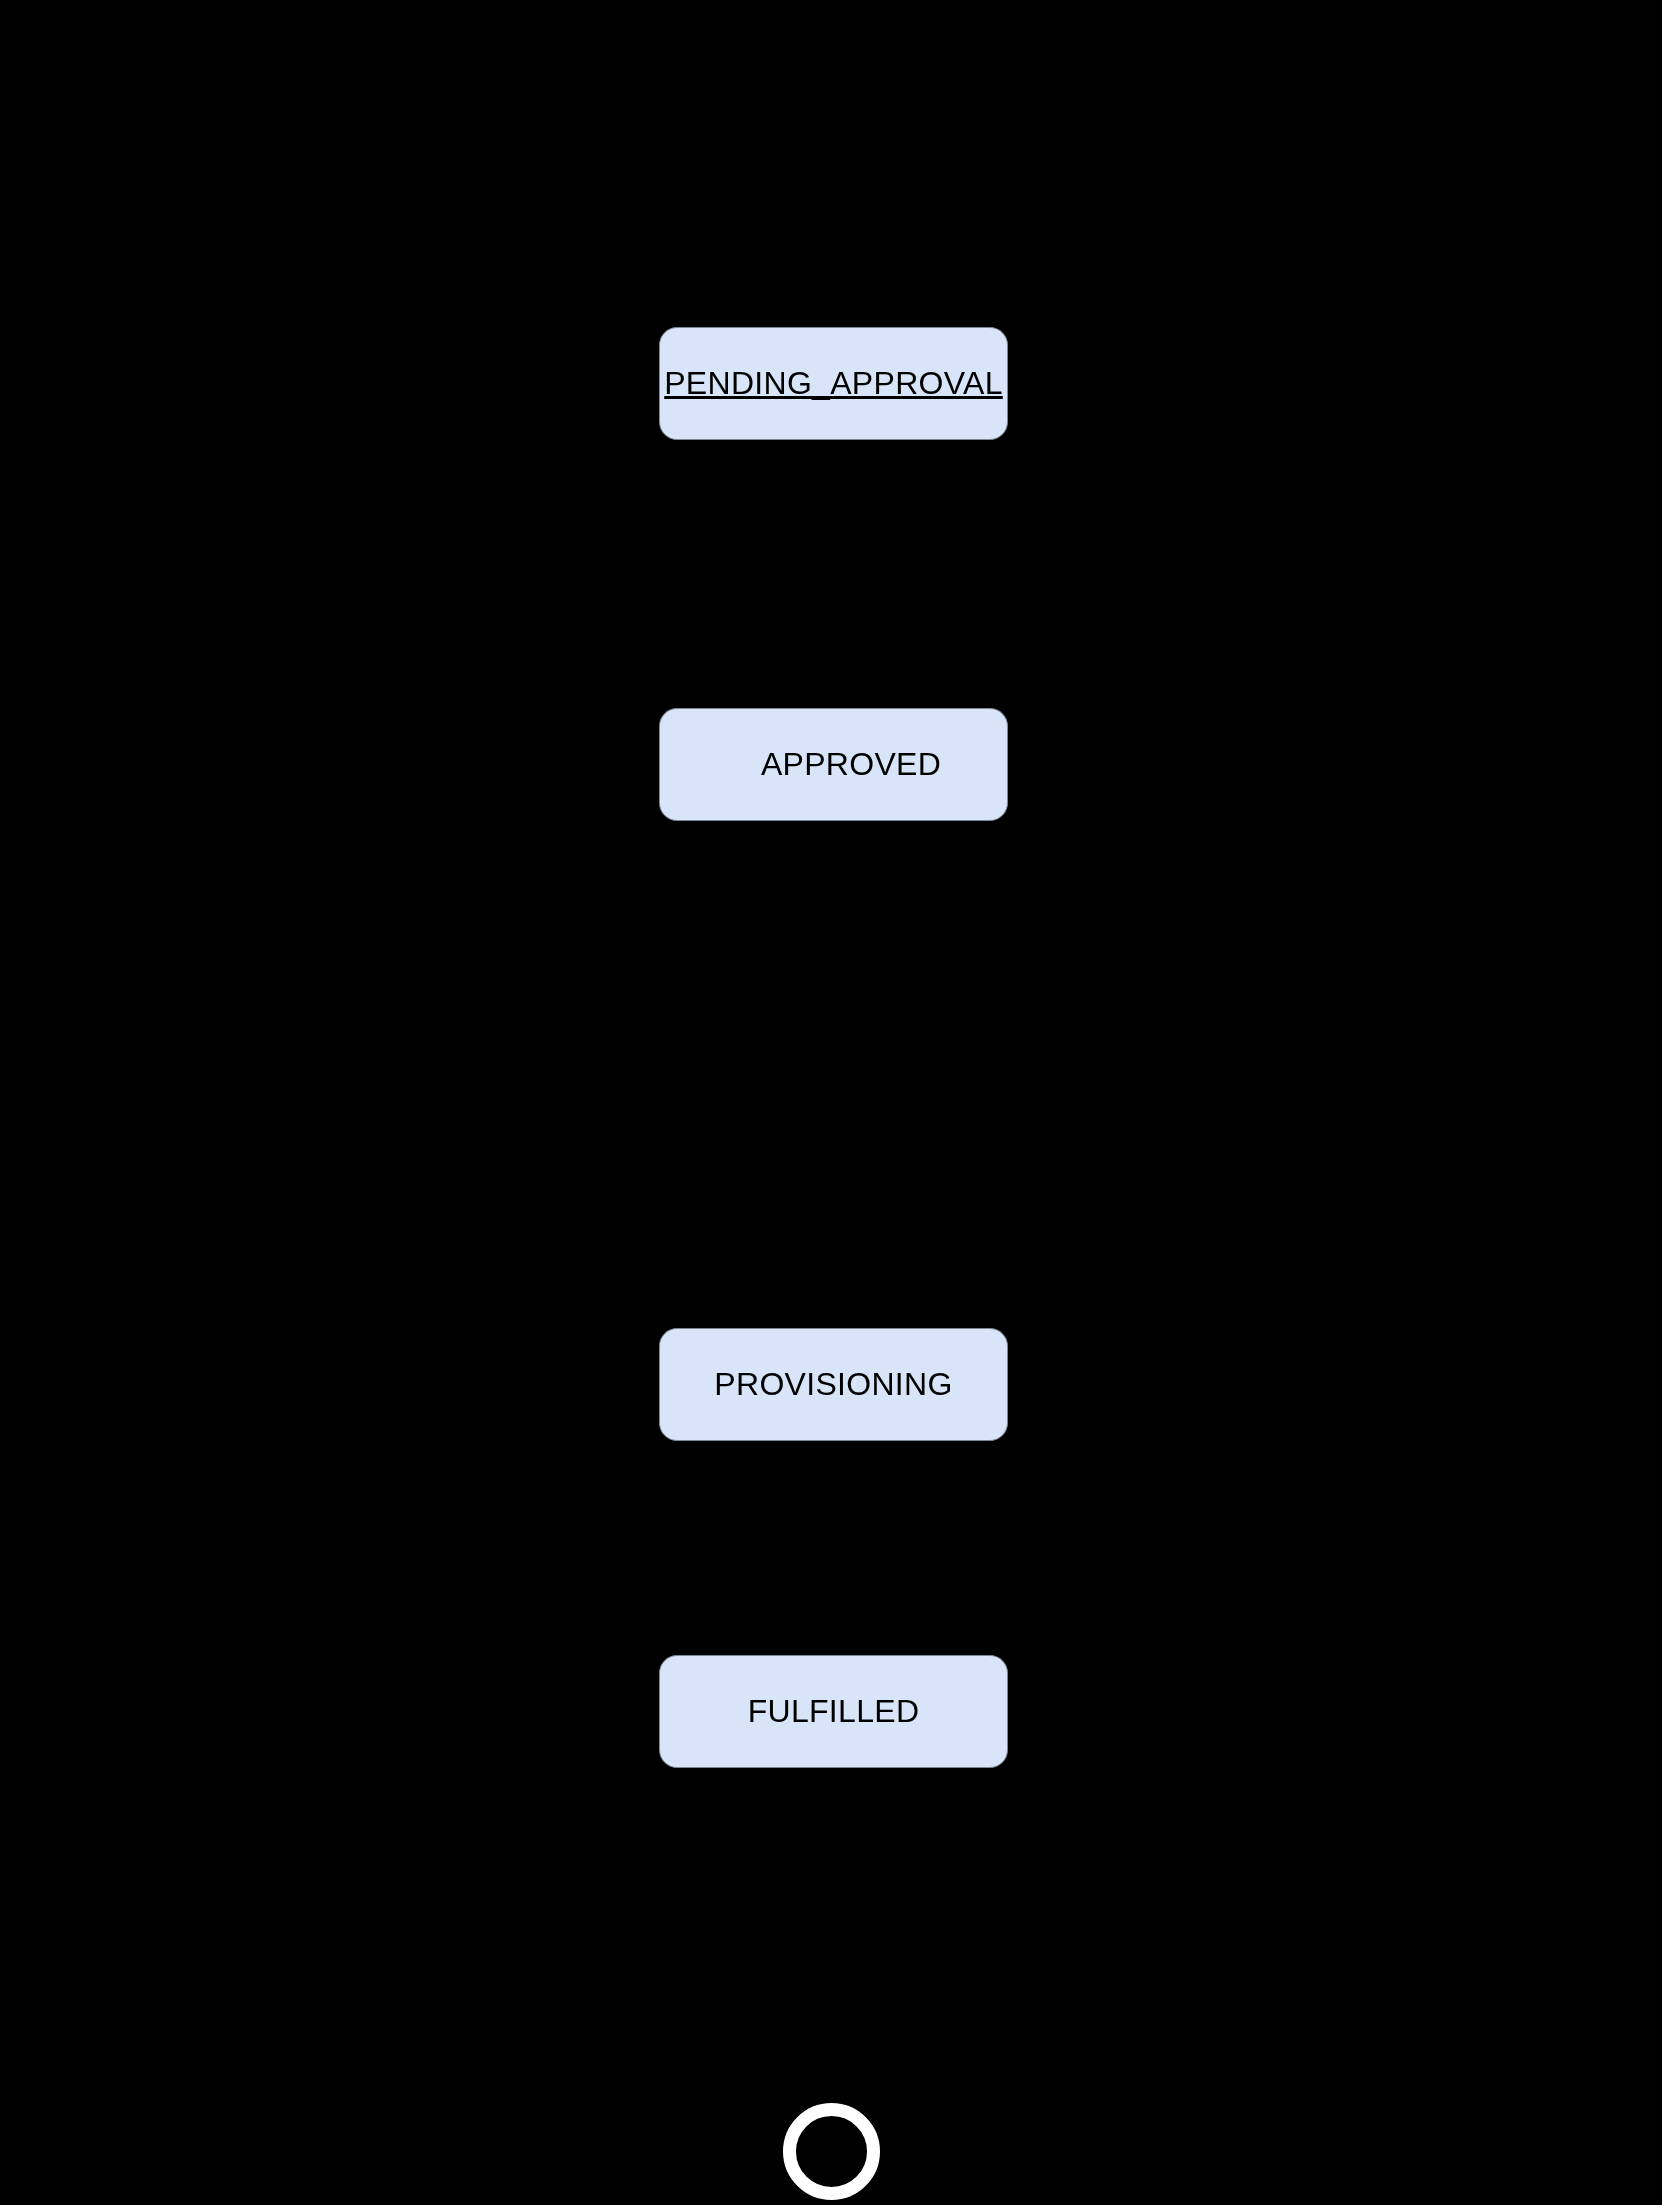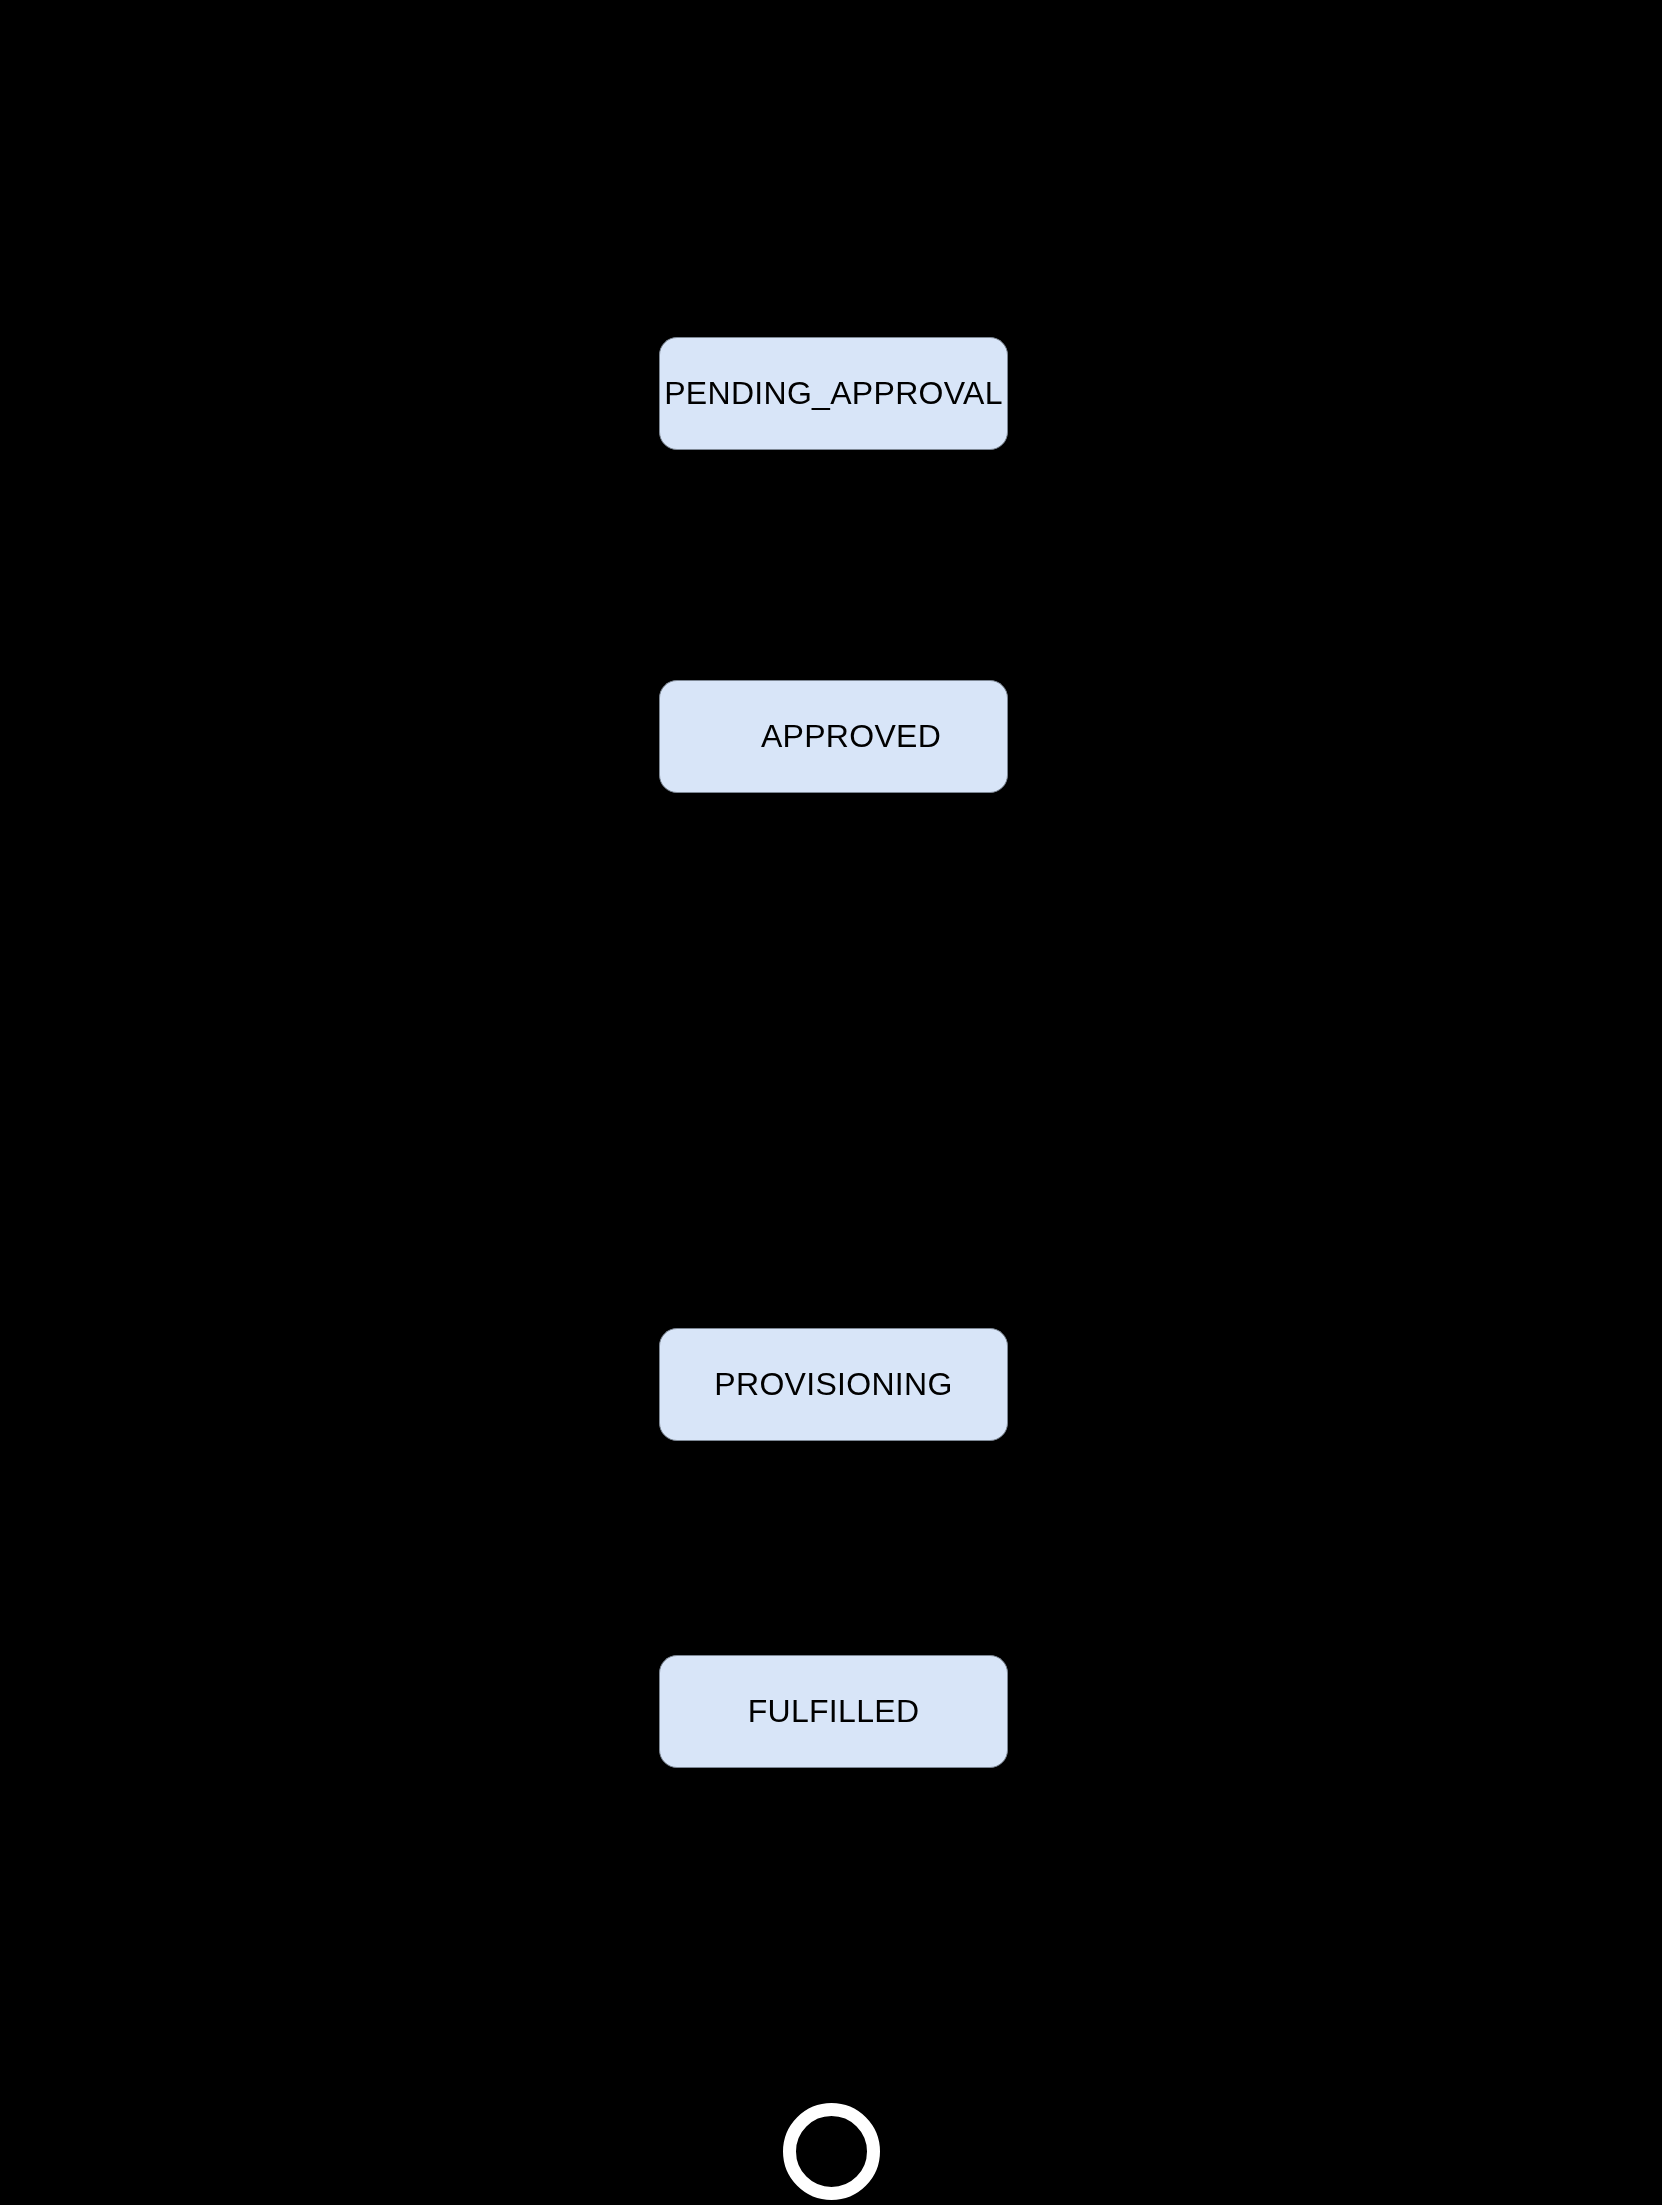--- a/index.html
+++ b/index.html
@@ -35,22 +35,22 @@
     align-items: center;
     justify-content: center;
   }
   .state-node .label {
     color: var(--node-text);
     font-size: 32px;
     font-weight: 400;
     letter-spacing: 0.3px;
     white-space: nowrap;
   }
-  .pos-1 { top: 337px; }
-  .pos-2 { top: 680px; padding-left: 35px; }
+  .pos-1 { top: 327px; text-decoration: underline; }
+  .pos-2 { top: 708px; padding-left: 35px; }
   .pos-3 { top: 1033px; }
   .pos-4 { top: 1328px; }
   .pos-5 { top: 1655px; }
   .end-state {
     position: absolute;
     left: 783px;
     top: 2103px;
     width: 97px;
     height: 97px;
     border: 13px solid var(--end-color);

